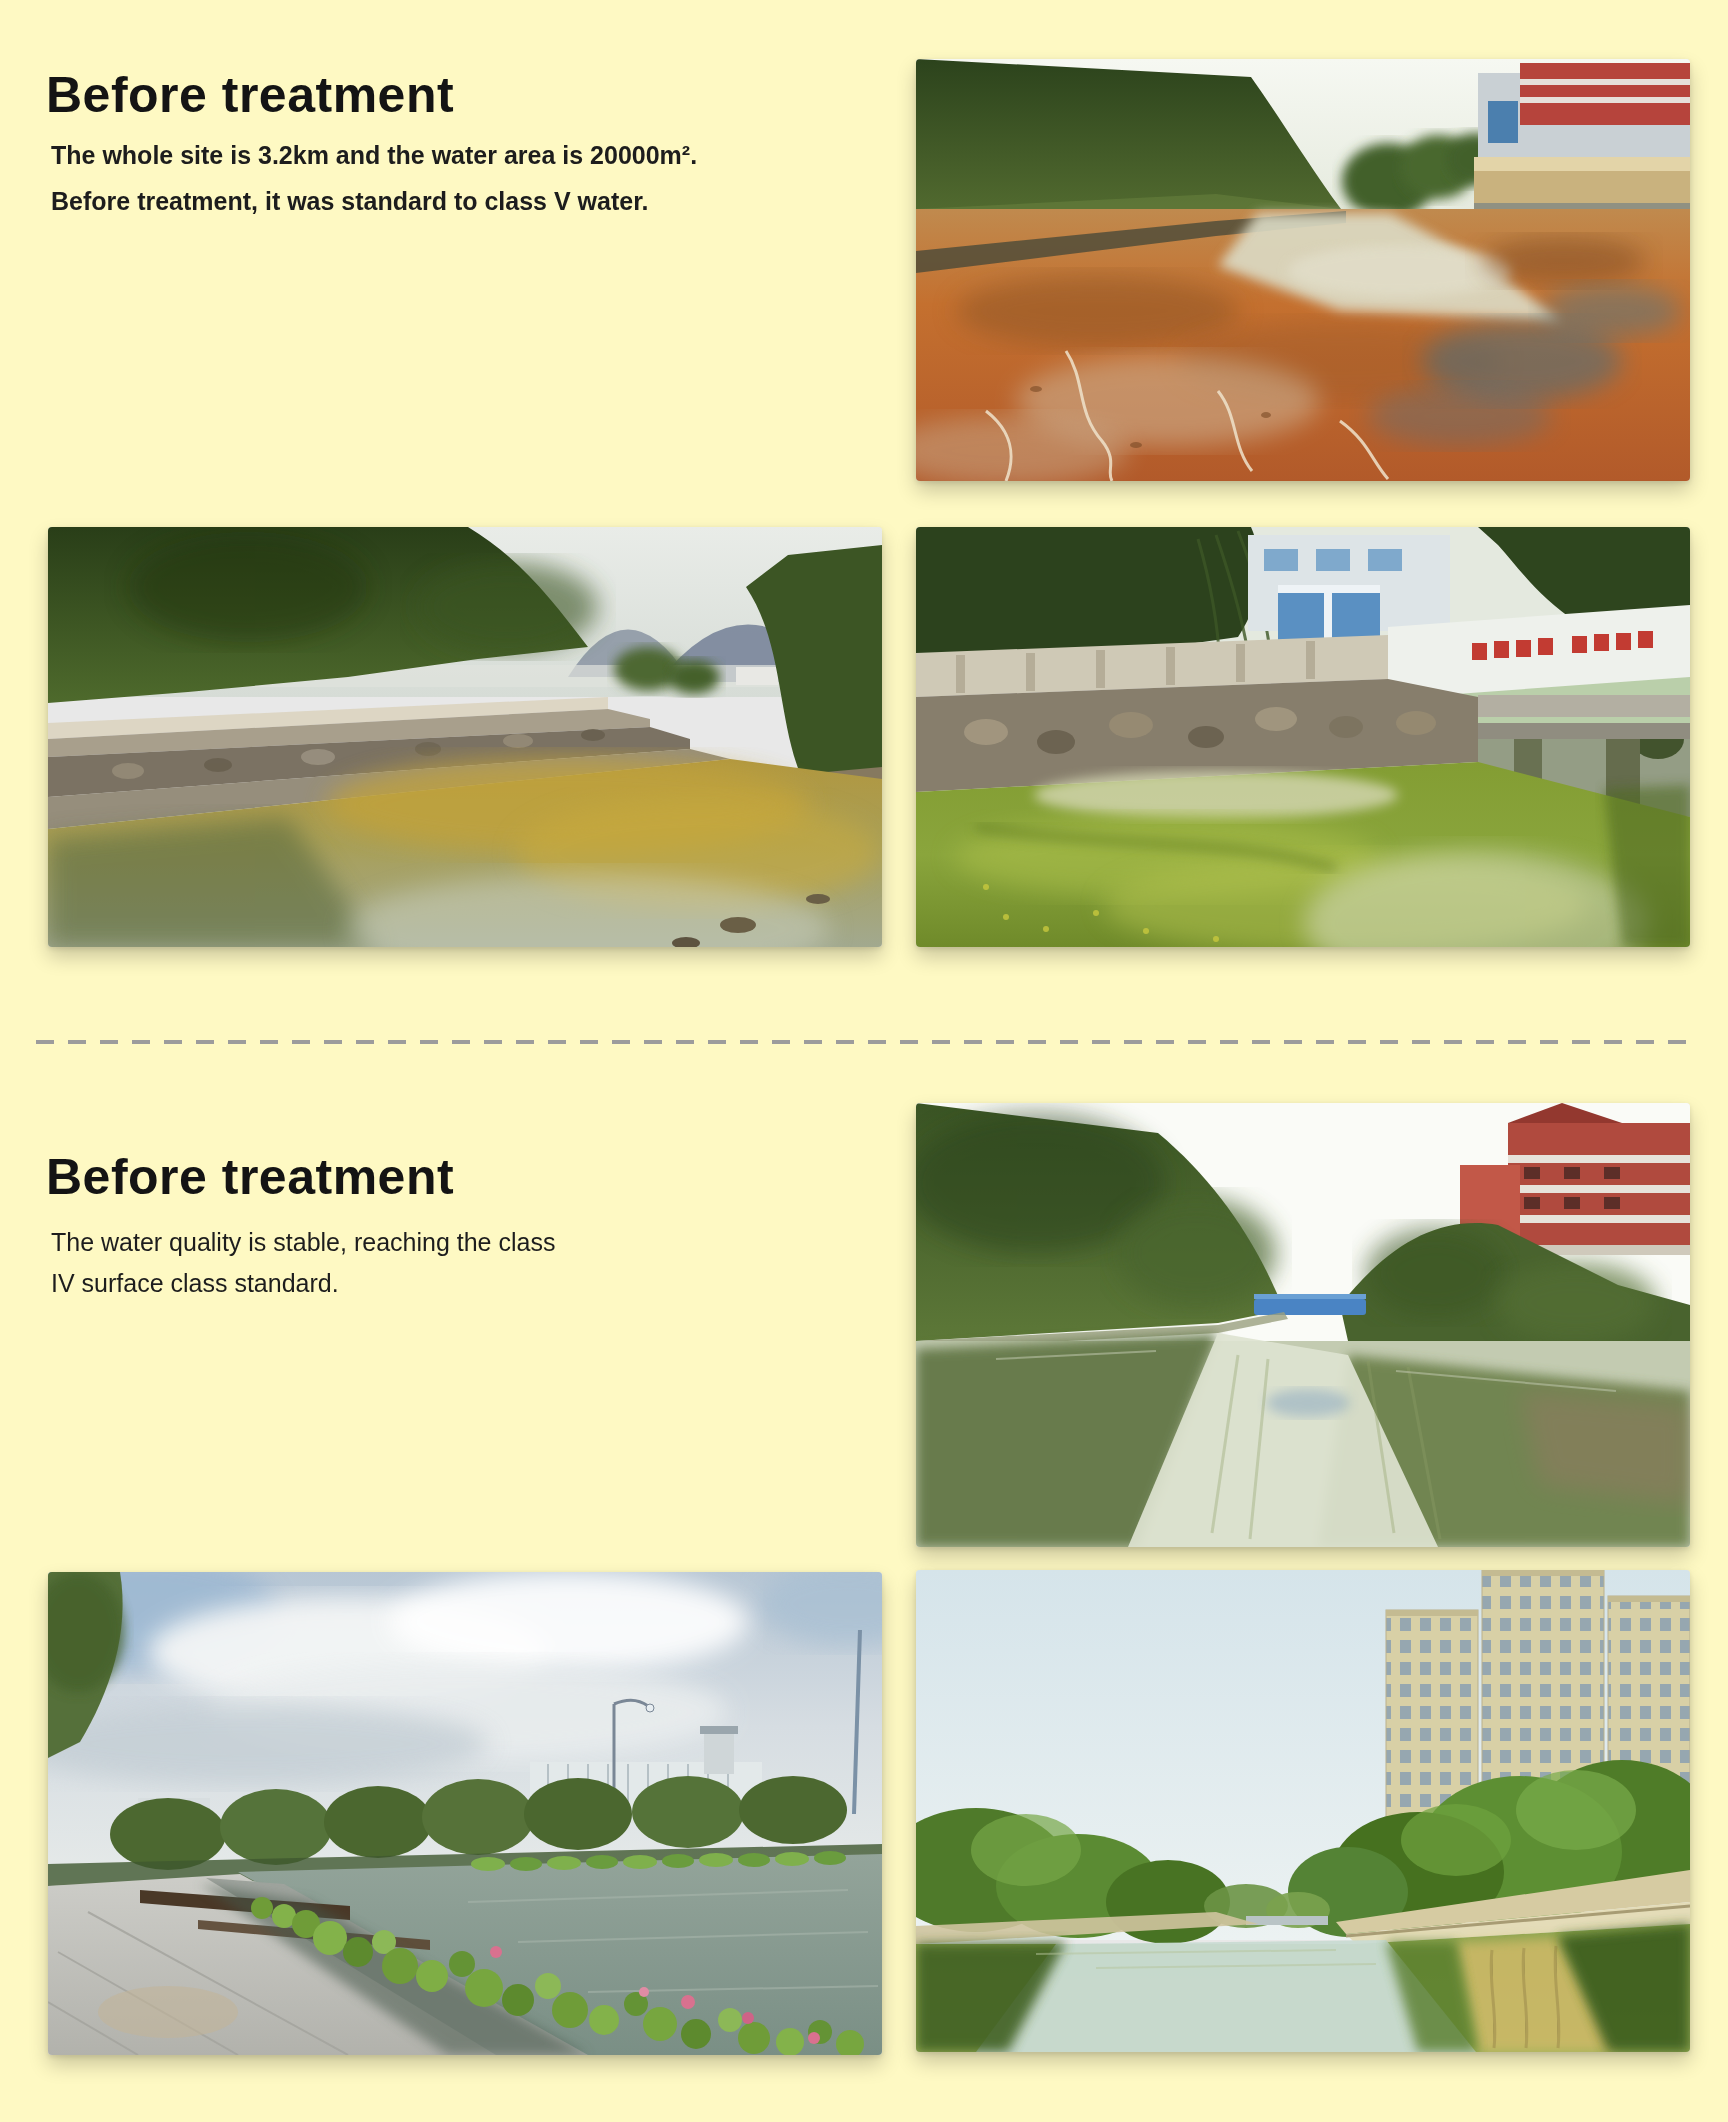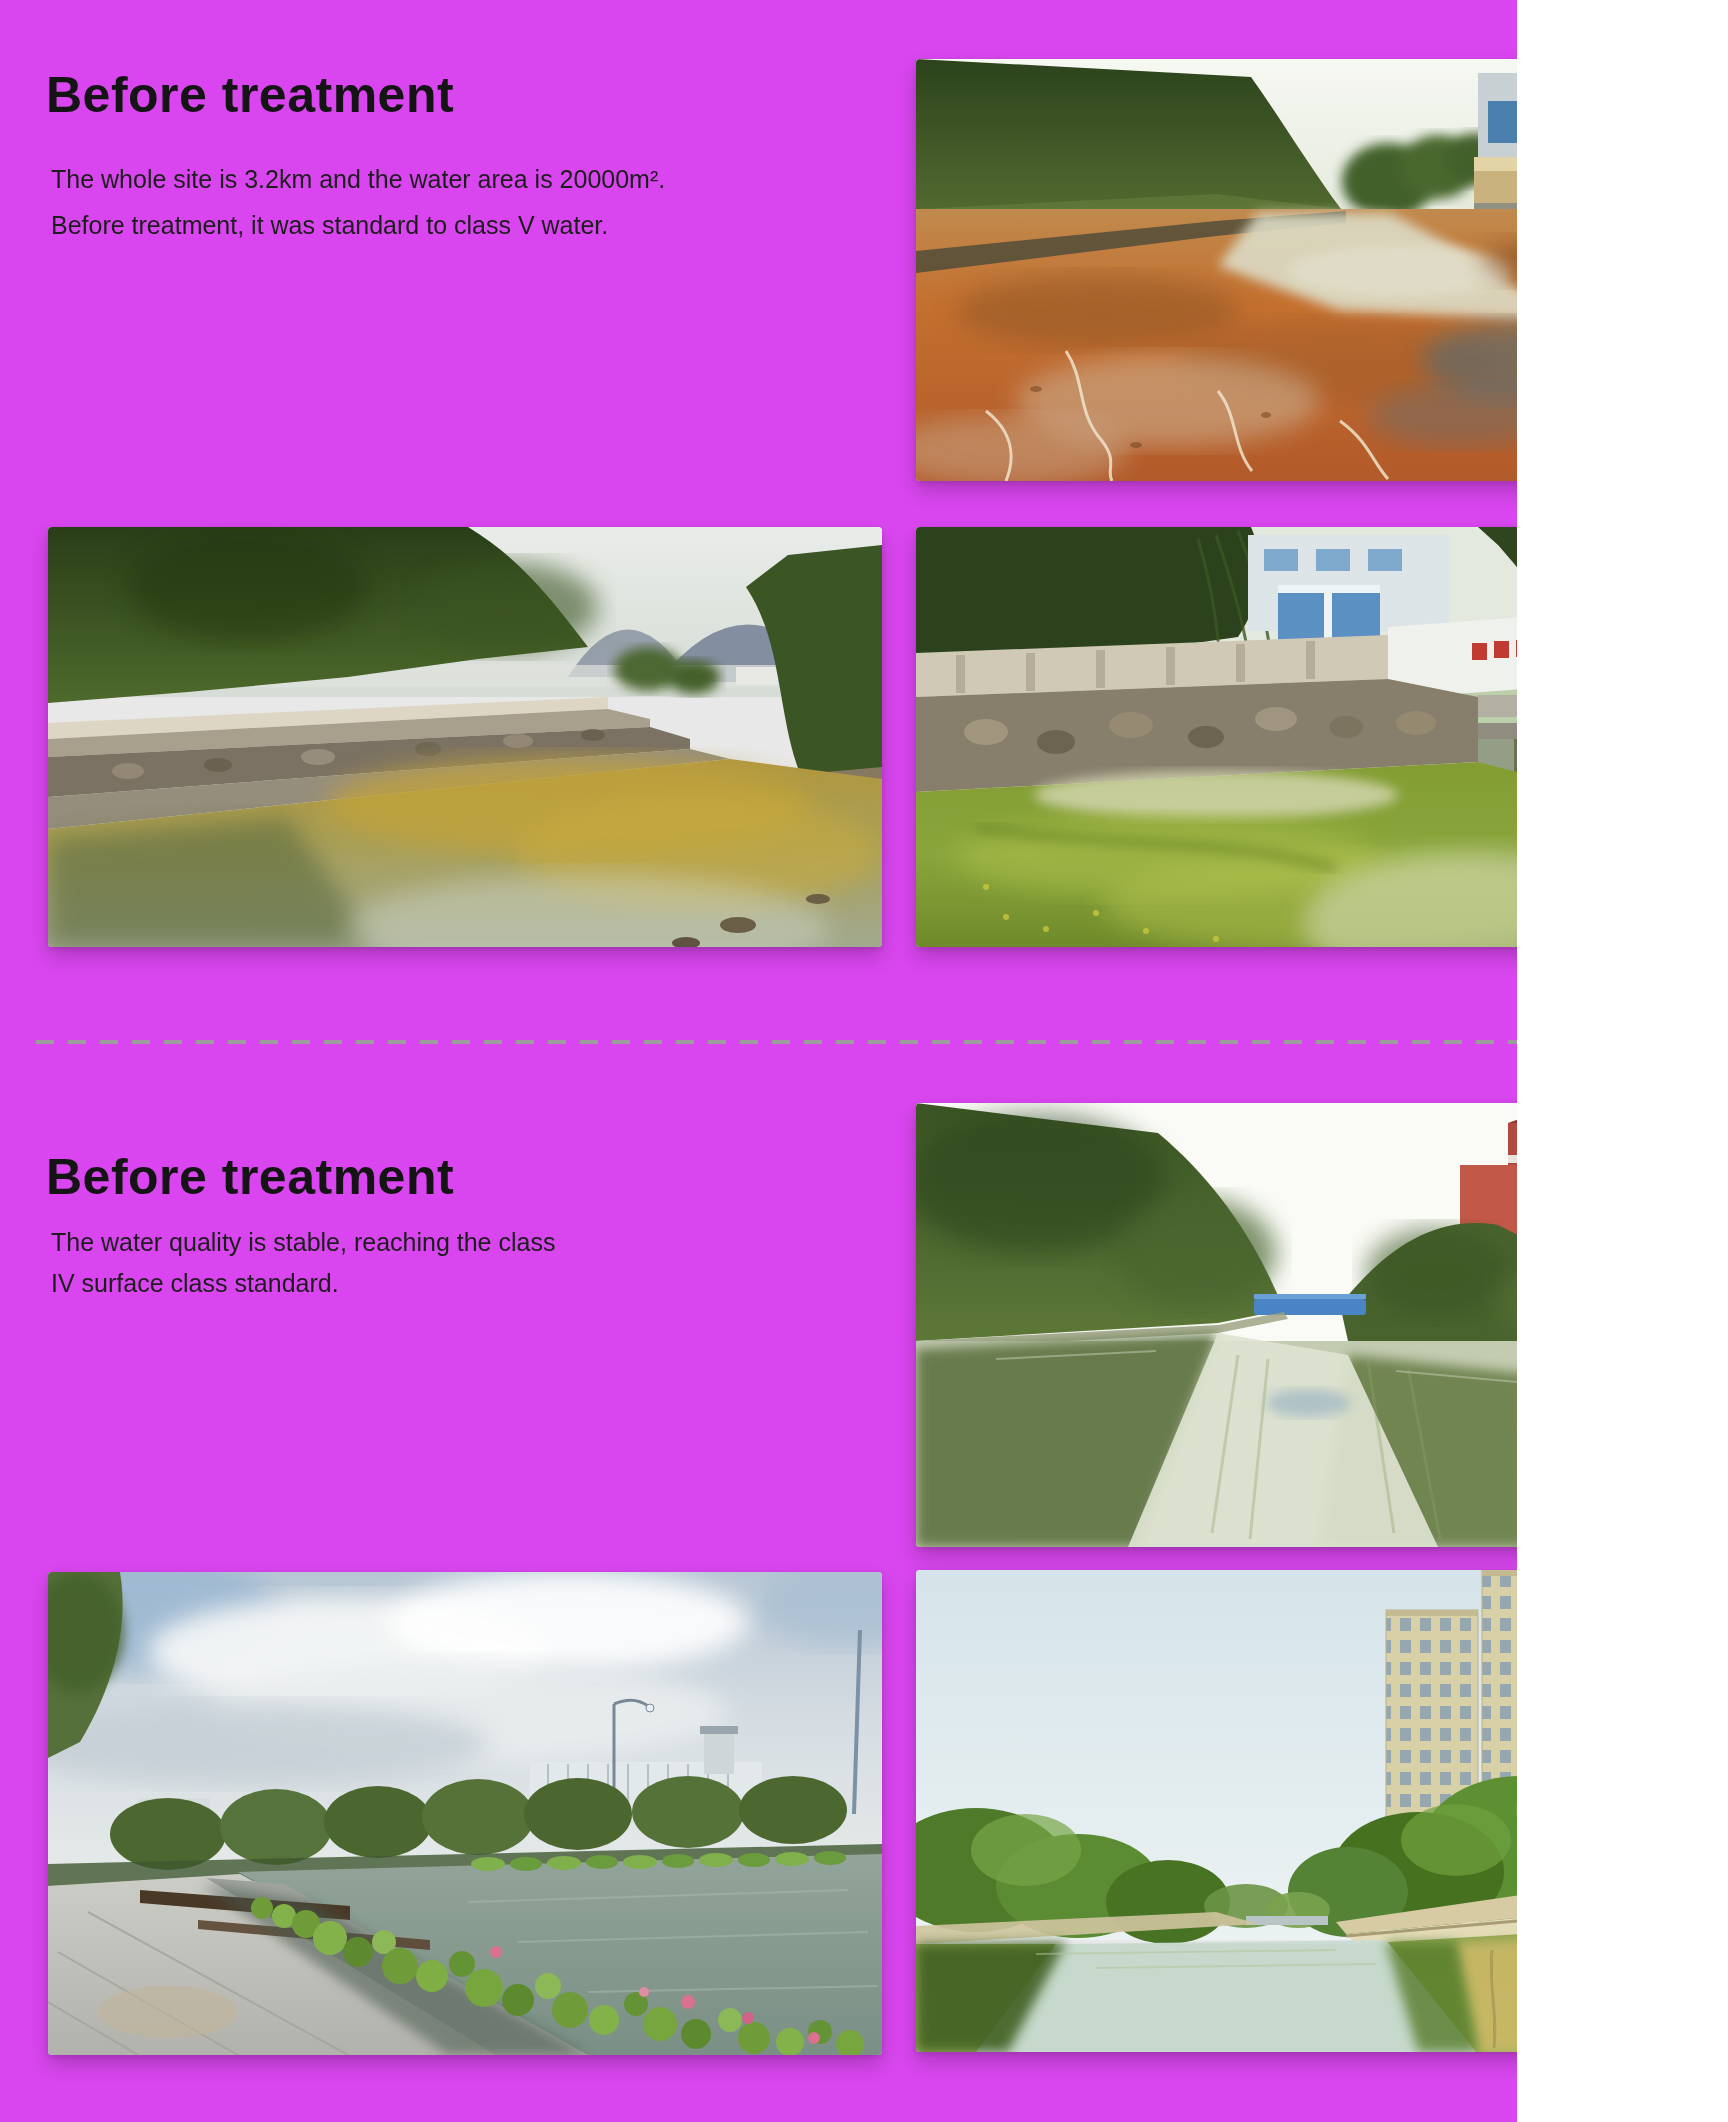--- a/index.html
+++ b/index.html
@@ -1,17 +1,17 @@
 <!DOCTYPE html>
 <html><head>
 <meta charset="utf-8">
 <style>
   html,body{margin:0;padding:0;background:#ffffff;}
   .page{
-    position:relative;width:1517px;height:2122px;background:#d946ef;
+    position:relative;width:1728px;height:2122px;background:#fef9c3;
     font-family:"Liberation Sans", sans-serif;overflow:hidden;
   }
   .heading{
     position:absolute;font-weight:bold;font-size:50px;line-height:1;
     color:#141414;letter-spacing:0.5px;white-space:nowrap;
   }
   .desc{position:absolute;font-size:25px;color:#1d1d1d;}
   .desc .line{display:block;white-space:nowrap;}
   .desc-before .line{line-height:46px;}
   .desc-after .line{line-height:41px;}
@@ -26,21 +26,21 @@
     background:repeating-linear-gradient(90deg,#9c9c9c 0 18px,transparent 18px 32px);
   }
   
   #photo-a{left:916px;top:59px;width:774px;height:422px;}
   #photo-b{left:48px;top:527px;width:834px;height:420px;}
   #photo-c{left:916px;top:527px;width:774px;height:420px;}
   #photo-d{left:916px;top:1103px;width:774px;height:444px;}
   #photo-e{left:48px;top:1572px;width:834px;height:483px;}
   #photo-f{left:916px;top:1570px;width:774px;height:482px;}
   #before-title{left:46px;top:70px;}
-  #before-desc{left:51px;top:156px;}
+  #before-desc{left:51px;top:132px;font-weight:bold;}
   #divider{left:36px;top:1040px;width:1658px;}
   #after-title{left:46px;top:1152px;}
   #after-desc{left:51px;top:1222px;}
 </style>
 </head>
 <body>
 
 <div class="page">
 
   <div id="before-title" class="heading">Before treatment</div>

